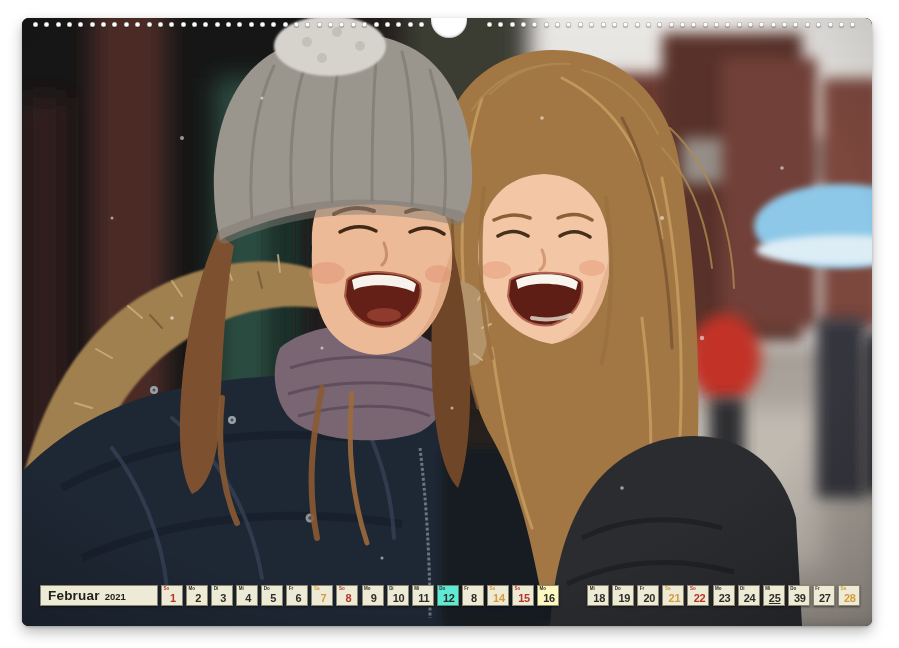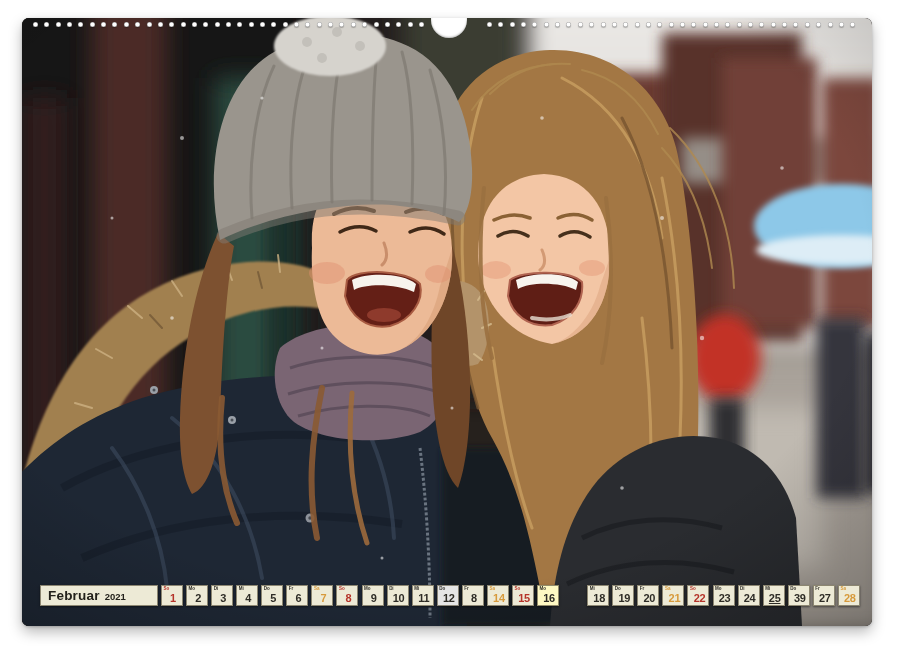--- a/index.html
+++ b/index.html
@@ -375,21 +375,21 @@
           <span class="num" style="color: rgb(46, 44, 38);">9</span>
         </div>
         <div class="day-cell" style="left: 346.63px; background: rgb(237, 234, 214);">
           <span class="wd" style="color: rgb(46, 44, 38);">Di</span>
           <span class="num" style="color: rgb(46, 44, 38);">10</span>
         </div>
         <div class="day-cell" style="left: 371.7px; background: rgb(237, 234, 214);">
           <span class="wd" style="color: rgb(46, 44, 38);">Mi</span>
           <span class="num" style="color: rgb(46, 44, 38);">11</span>
         </div>
-        <div class="day-cell" style="left: 396.77px; background: #e5e5e5;">
+        <div class="day-cell" style="left: 396.77px; background: #5eead4;">
           <span class="wd" style="color: rgb(46, 44, 38);">Do</span>
           <span class="num" style="color: rgb(46, 44, 38);">12</span>
         </div>
         <div class="day-cell" style="left: 421.84px; background: rgb(237, 234, 214);">
           <span class="wd" style="color: rgb(46, 44, 38);">Fr</span>
           <span class="num" style="color: rgb(46, 44, 38);">8</span>
         </div>
         <div class="day-cell" style="left: 446.91px; background: rgb(237, 234, 214);">
           <span class="wd" style="color: rgb(215, 154, 60);">Sa</span>
           <span class="num" style="color: rgb(215, 154, 60);">14</span>

